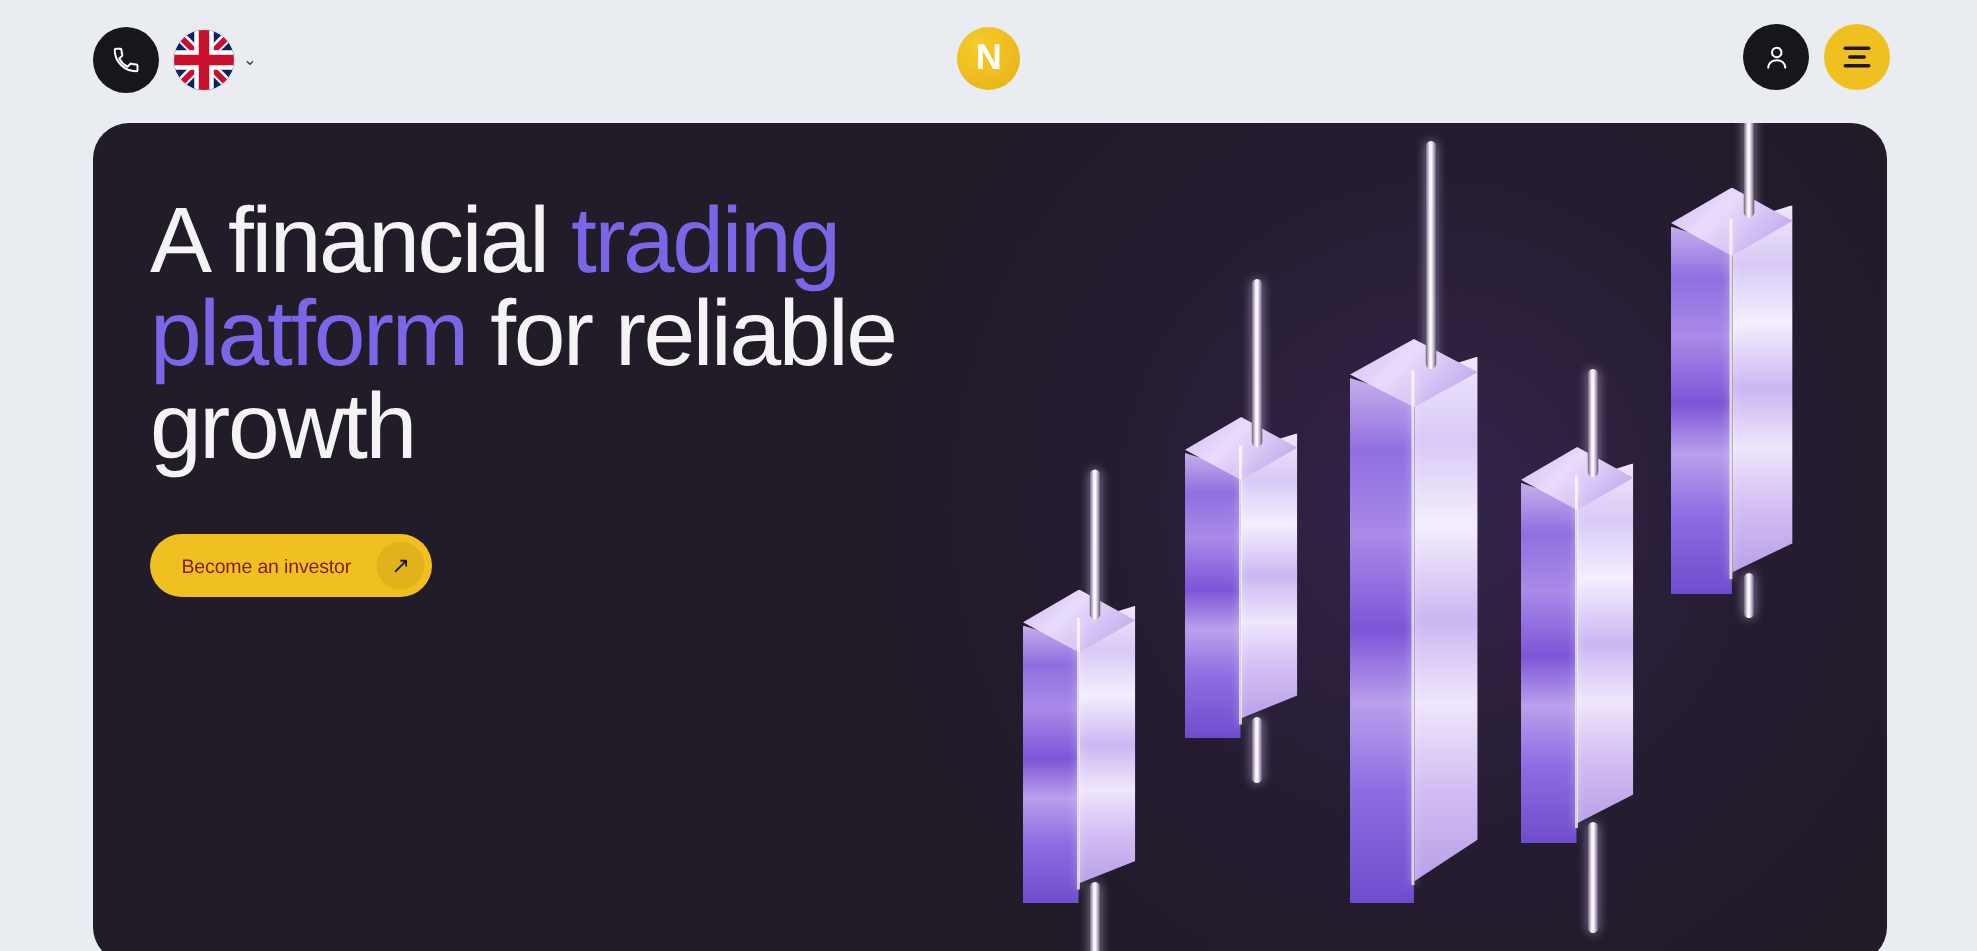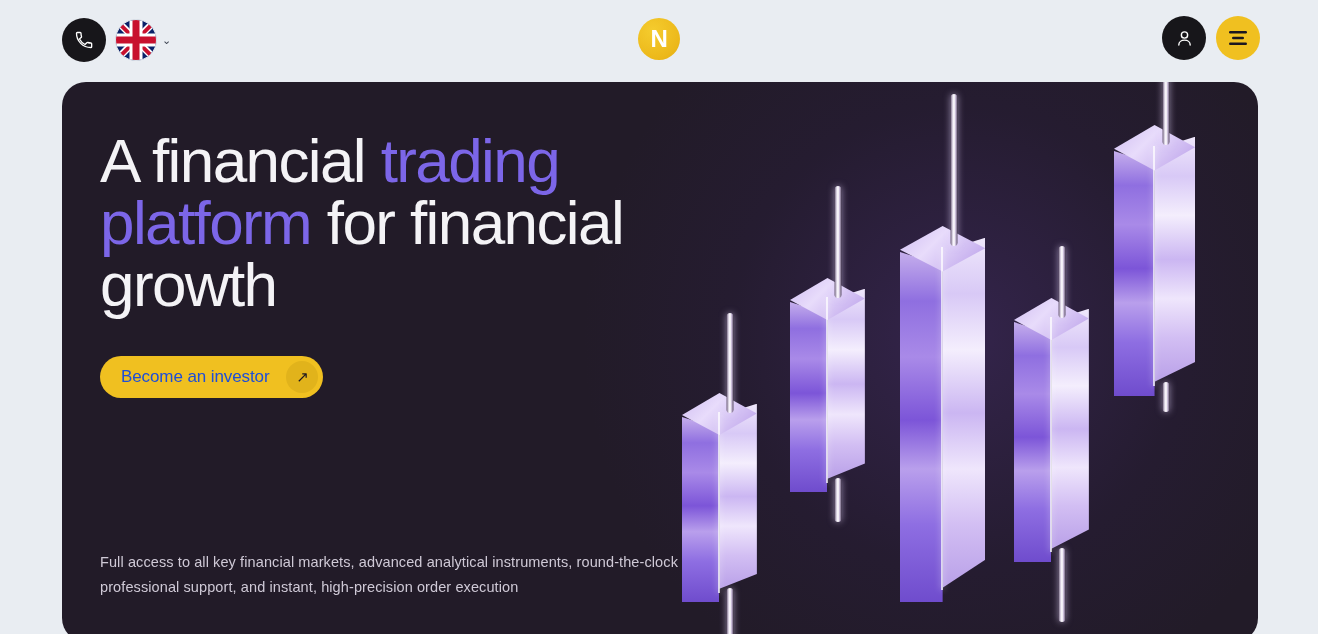--- a/index.html
+++ b/index.html
@@ -73,21 +73,21 @@
     letter-spacing:-1.6px; font-family:"Liberation Sans", sans-serif;
   }
   h1.headline .accent{ color:#7c66e8; }
 
   .cta{
     margin-top:40px; display:inline-flex; align-items:center;
     background:#f0c020; border:none; border-radius:40px;
     height:42px; padding:0 5px 0 21px; cursor:pointer;
     font-family:"Liberation Sans", sans-serif;
   }
-  .cta .cta-label{ color:#1d4ed8; font-size:17px; letter-spacing:-0.1px; }
+  .cta .cta-label{ color:#7f1d1d; font-size:13px; letter-spacing:-0.1px; }
   .cta .cta-arrow{
     margin-left:17px; width:32px; height:32px; border-radius:50%;
     background:rgba(120,90,0,0.13);
     display:flex; align-items:center; justify-content:center;
     color:#1b1620; font-size:15px;
   }
 
   .subtext{
     position:absolute; left:38px; top:468px; width:600px; z-index:4;
     color:#cfc9d6; font-size:14.5px; line-height:1.75; letter-spacing:0.1px;
@@ -224,23 +224,22 @@
           <div class="body3d" style="top: 110px; width: 104px; height: 271px;">
             <div class="face-left" style="left: 0px; top: 26px; width: 40.56px; height: 245px; clip-path: polygon(0px 0px, 100% 5.27675%, 100% 100%, 0px 100%);"></div>
             <div class="face-right" style="left: 40.56px; top: 11.7px; width: 40.56px; height: 245px; clip-path: polygon(0px 5.27675%, 100% 0px, 100% 92%, 0px 100%);"></div>
             <div class="face-top" style="left: 0px; top: 0px; width: 81.12px; height: 49.4px; clip-path: polygon(50% 0px, 100% 45%, 50% 92%, 0px 48%);"></div>
             <div class="edge-hl" style="left: 39px; top: 20.8px; width: 2px; height: 240.1px;"></div>
           </div>
         </div>
       </div>
 
     <div class="hero-content">
-      <h1 class="headline"><span>A financial </span><span class="accent">trading platform</span><span> for financial growth</span></h1>
+      <h1 class="headline"><span>A financial </span><span class="accent">trading platform</span><span> for reliable growth</span></h1>
 
       <button class="cta">
         <span class="cta-label">Become an investor</span>
         <span class="cta-arrow">↗</span>
       </button>
     </div>
 
-    <div class="subtext">Full access to all key financial markets, advanced analytical instruments, round-the-clock professional support, and instant, high-precision order execution</div>
   </div>
 </div>
 
 </body></html>

